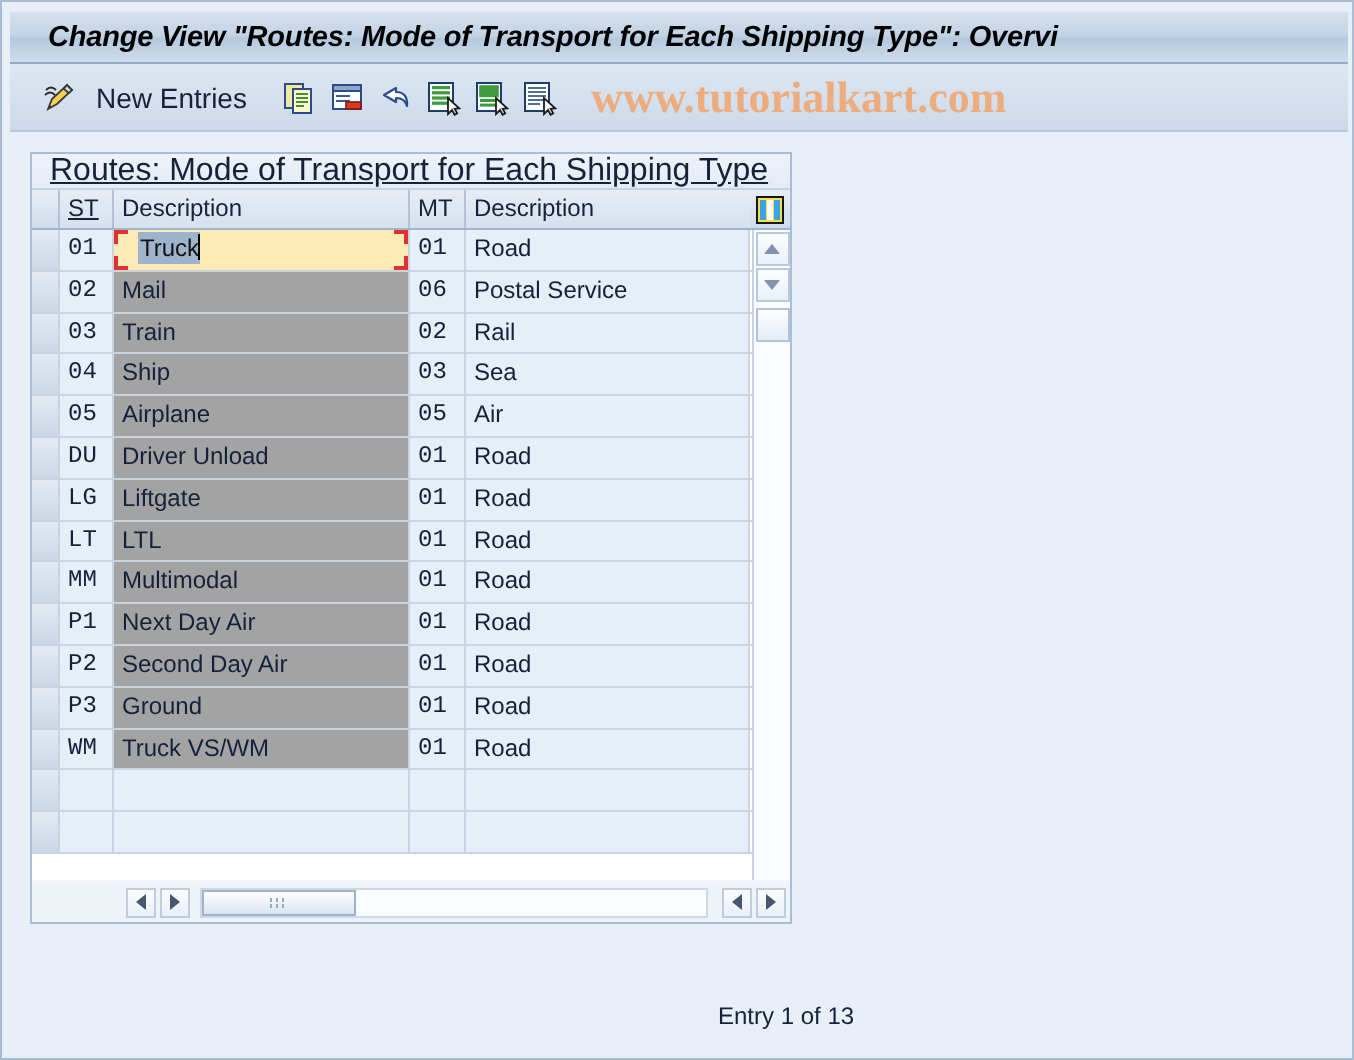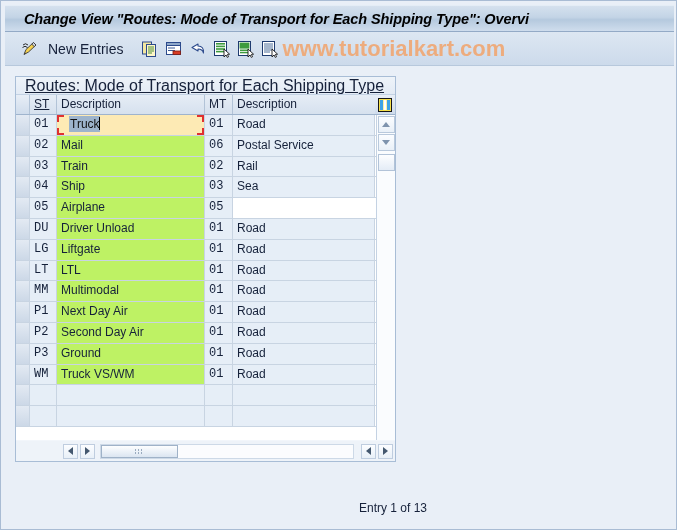--- a/index.html
+++ b/index.html
@@ -76,21 +76,22 @@
     font-size: 14px;
     color: #16213a;
     margin-left: 6px;
     margin-right: 8px;
     white-space: nowrap;
   }
   .tb-gap { width: 7px; }
   .tb-icon { width: 18px; height: 18px; display:block; }
 
   #watermark {
-    font-family: Liberation Sans, sans-serif;
+    margin-left: 13px;
+    font-family: Liberation Serif, serif;
     font-size: 22px;
     font-weight: bold;
     color: #edac7e;
     white-space: nowrap;
     letter-spacing: 0px;
     line-height: 22px;
   }
 
   
   #table-panel {
@@ -175,21 +176,21 @@
     overflow: hidden;
   }
   .c-sel {
     width: 14px;
     padding-left: 0;
     background: linear-gradient(to bottom,#e3eaf3 0%, #ccd8e7 100%);
     border-right: 1px solid #aabbd0;
     cursor: pointer;
   }
   .c-st   { width: 27px; background:#e6eef7; font-family:"Liberation Mono", monospace; font-size:11px; }
-  .c-d1   { width: 148px; background:#bef264; }
+  .c-d1   { width: 148px; background:#a3a3a3; }
   .c-mt   { width: 28px; background:#e6eef7; font-family:"Liberation Mono", monospace; font-size:11px;}
   .c-d2   { width: 142px; background:#e6eef7; border-right:none; }
   .row.empty .c-st,
   .row.empty .c-mt,
   .row.empty .c-d2 { background:#e6eef7; }
   .row.empty .c-d1 { background:#e6eef7; }
 
   
   .cell-edit {
     position: relative;
@@ -479,20 +480,21 @@
             <div class="c c-st">04</div>
             <div class="c c-d1">Ship</div>
             <div class="c c-mt">03</div>
             <div class="c c-d2">Sea</div>
           </div>
           <div class="row">
             <div class="c c-sel"></div>
             <div class="c c-st">05</div>
             <div class="c c-d1">Airplane</div>
             <div class="c c-mt">05</div>
+            <div class="c c-d2">Air</div>
           </div>
           <div class="row">
             <div class="c c-sel"></div>
             <div class="c c-st">DU</div>
             <div class="c c-d1">Driver Unload</div>
             <div class="c c-mt">01</div>
             <div class="c c-d2">Road</div>
           </div>
           <div class="row">
             <div class="c c-sel"></div>

